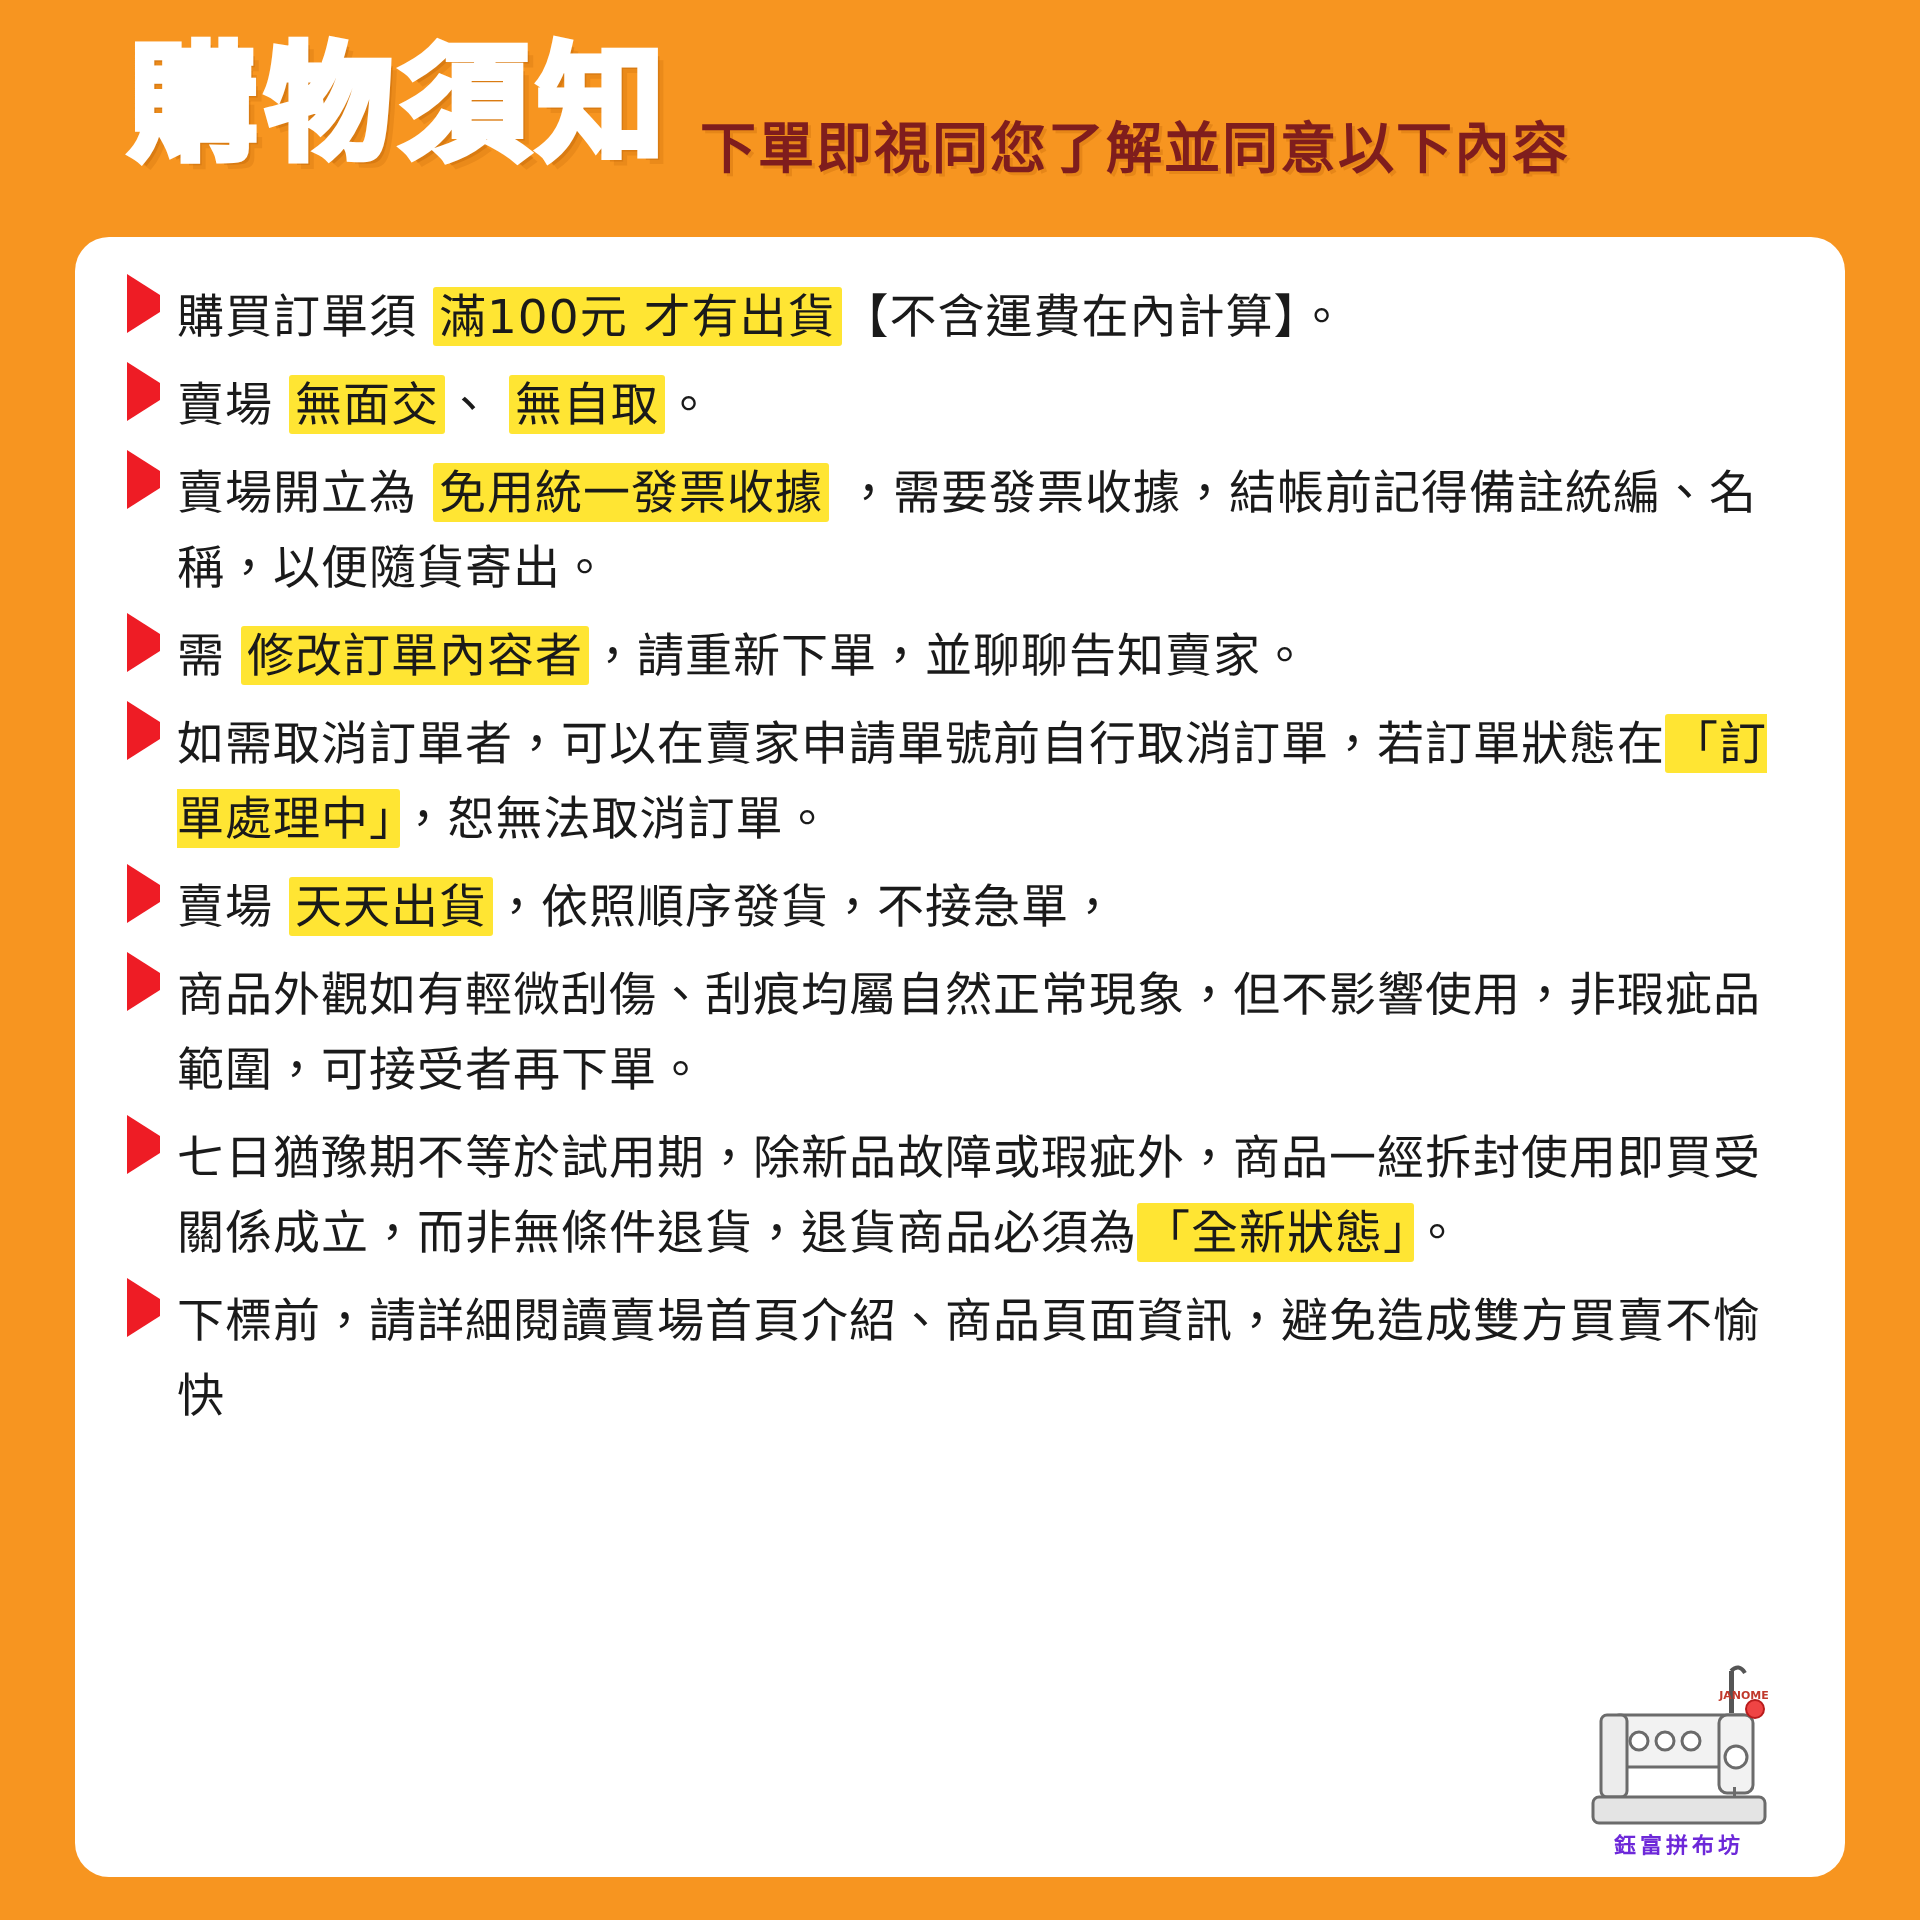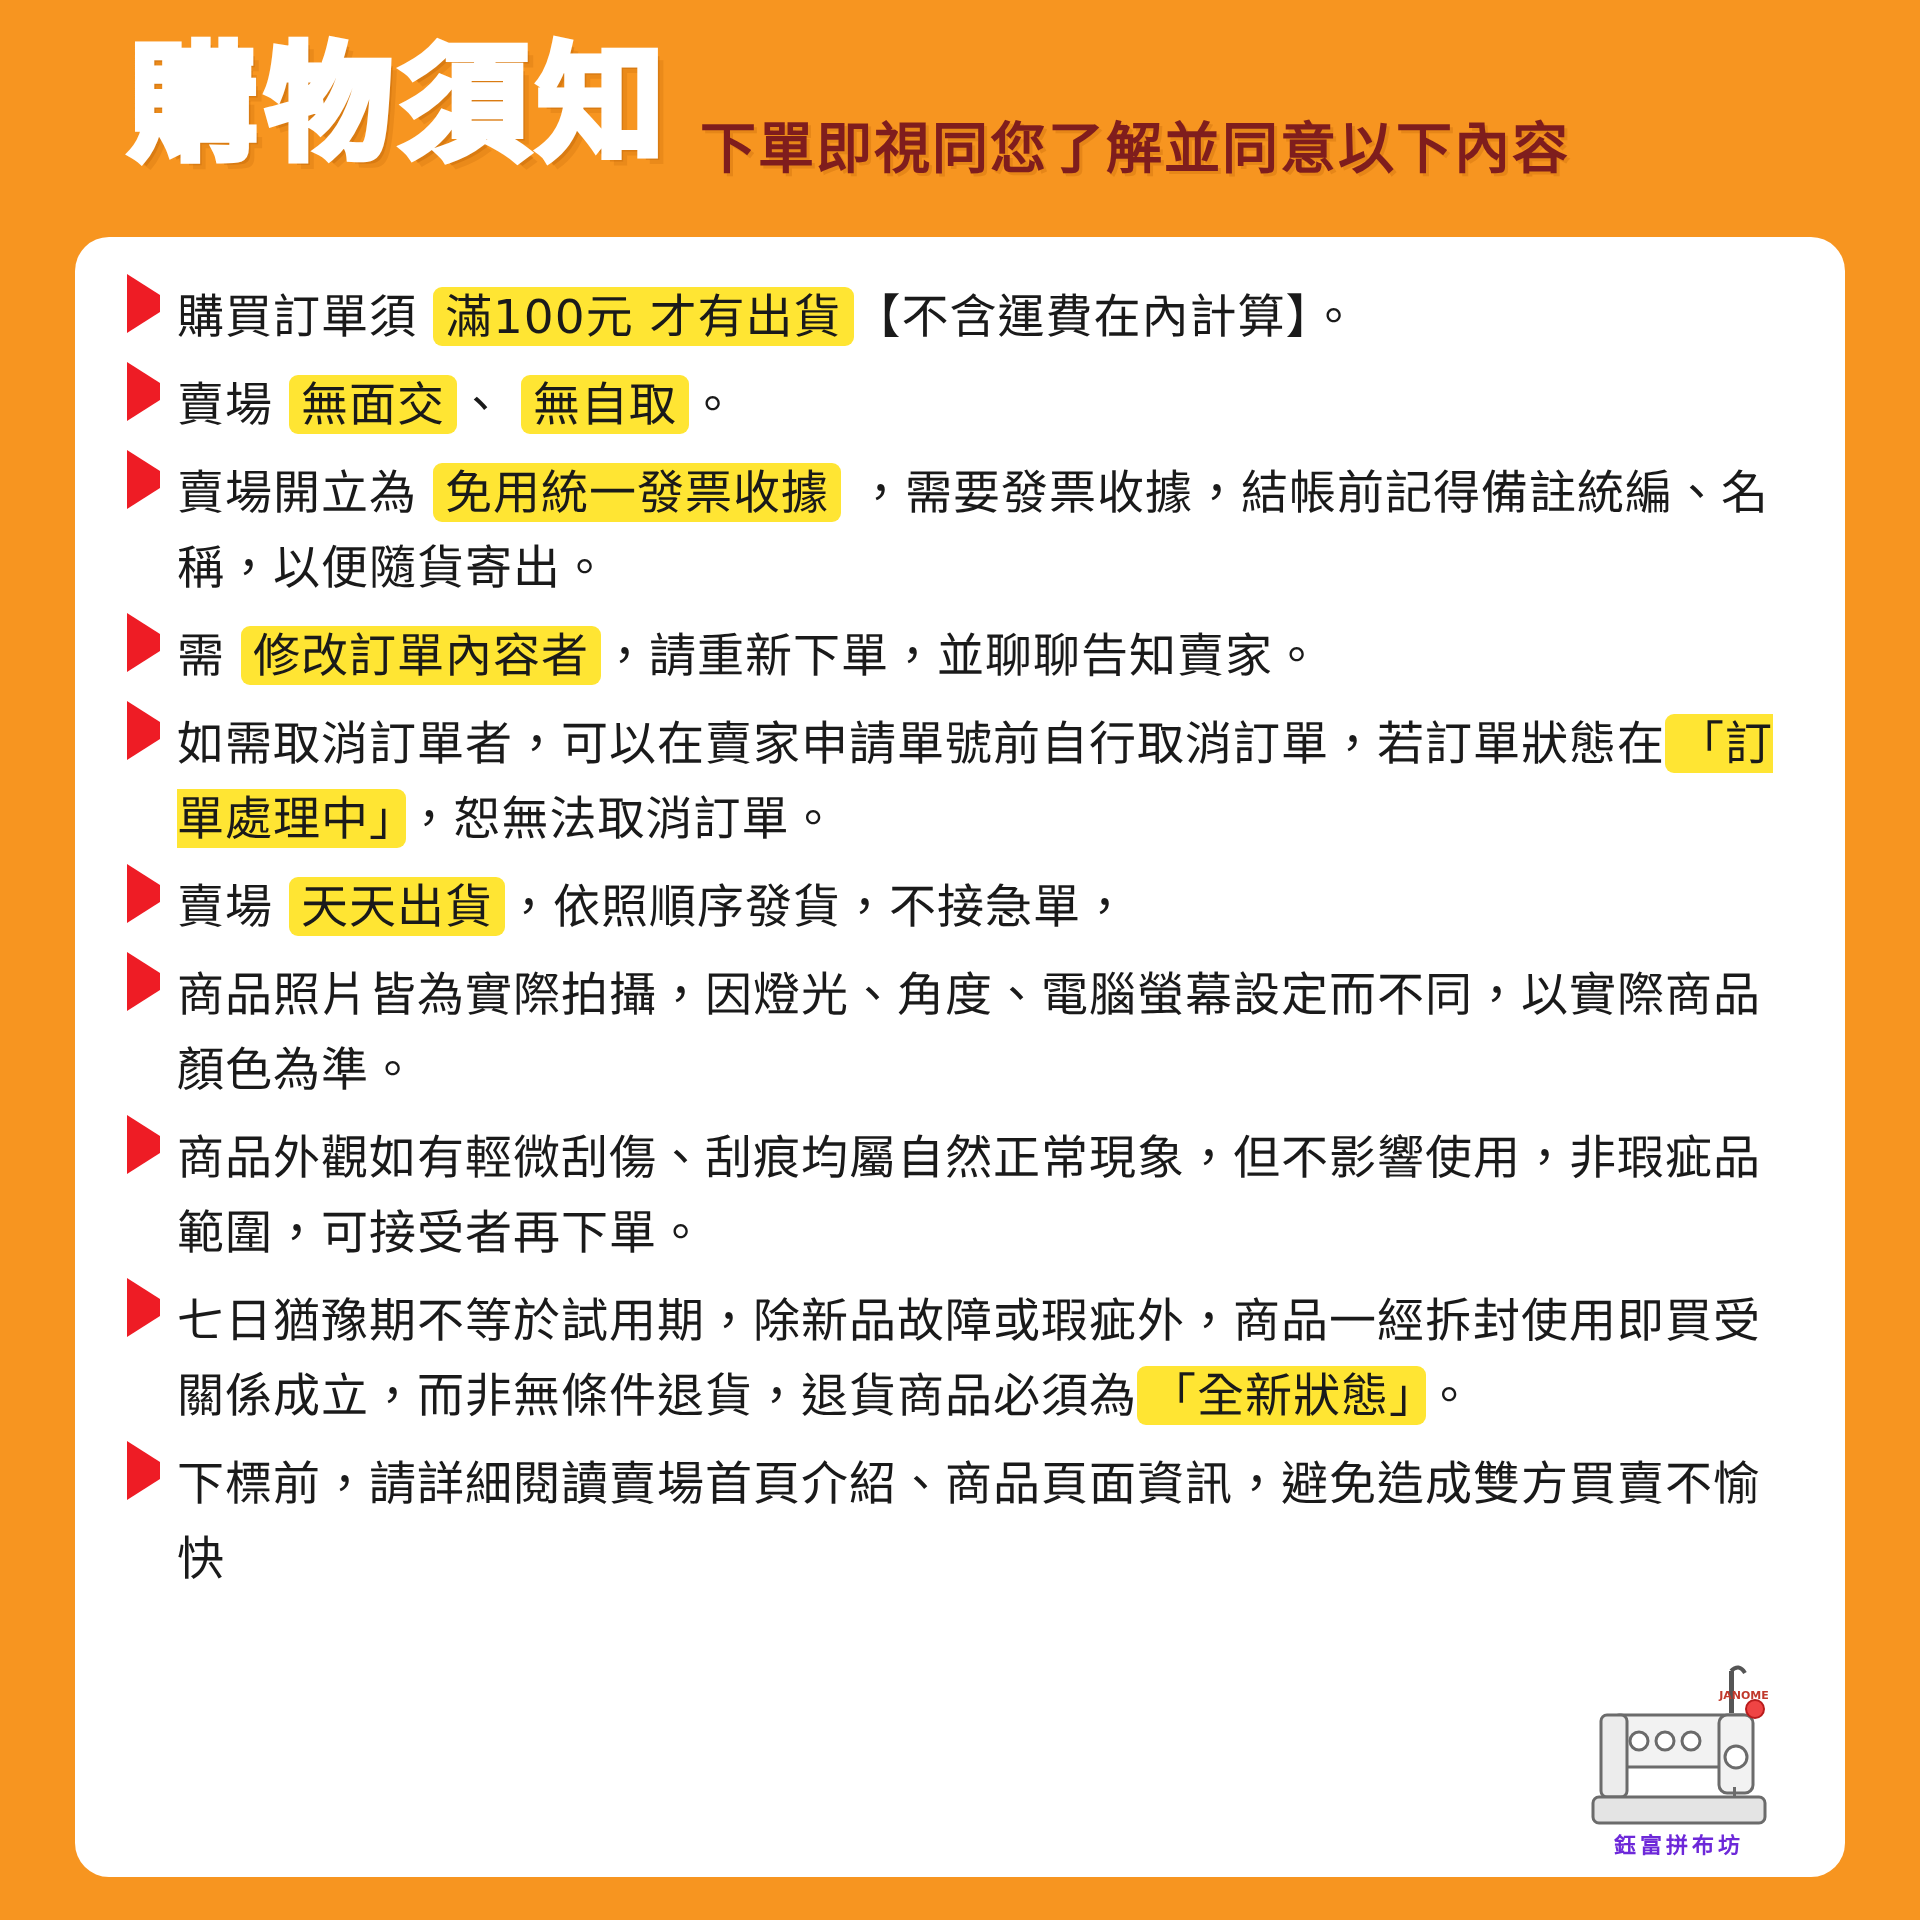--- a/index.html
+++ b/index.html
@@ -103,22 +103,22 @@
     flex: 1 1 auto;
     font-family: "DejaVu Sans", sans-serif;
     font-size: 47px;
     line-height: 75px;
     color: #1a1a1a;
     letter-spacing: 1px;
   }
 
   .hl {
     background: #FFE533;
-    padding: 2px 12px;
-    border-radius: 9px;
+    padding: 2px 6px;
+    border-radius: 3px;
   }
 
   
   .machine {
     position: absolute;
     right: 66px;
     bottom: 30px;
     width: 200px;
     height: 190px;
   }
@@ -166,24 +166,20 @@
         <li class="item">
           <span class="bullet"><span class="tri"></span></span>
           <span class="text"><span>如需取消訂單者，可以在賣家申請單號前自行取消訂單，若訂單狀態在</span><span class="hl">「訂單處理中」</span><span>，恕無法取消訂單。</span></span>
         </li>
         <li class="item">
           <span class="bullet"><span class="tri"></span></span>
           <span class="text"><span>賣場 </span><span class="hl">天天出貨</span><span>，依照順序發貨，不接急單，</span></span>
         </li>
         <li class="item">
           <span class="bullet"><span class="tri"></span></span>
-          <span class="text"><span>商品照片皆為實際拍攝，因燈光、角度、電腦螢幕設定而不同，以實際商品顏色為準。</span></span>
-        </li>
-        <li class="item">
-          <span class="bullet"><span class="tri"></span></span>
           <span class="text"><span>商品外觀如有輕微刮傷、刮痕均屬自然正常現象，但不影響使用，非瑕疵品範圍，可接受者再下單。</span></span>
         </li>
         <li class="item">
           <span class="bullet"><span class="tri"></span></span>
           <span class="text"><span>七日猶豫期不等於試用期，除新品故障或瑕疵外，商品一經拆封使用即買受關係成立，而非無條件退貨，退貨商品必須為</span><span class="hl">「全新狀態」</span><span>。</span></span>
         </li>
         <li class="item">
           <span class="bullet"><span class="tri"></span></span>
           <span class="text"><span>下標前，請詳細閱讀賣場首頁介紹、商品頁面資訊，避免造成雙方買賣不愉快</span></span>
         </li>

